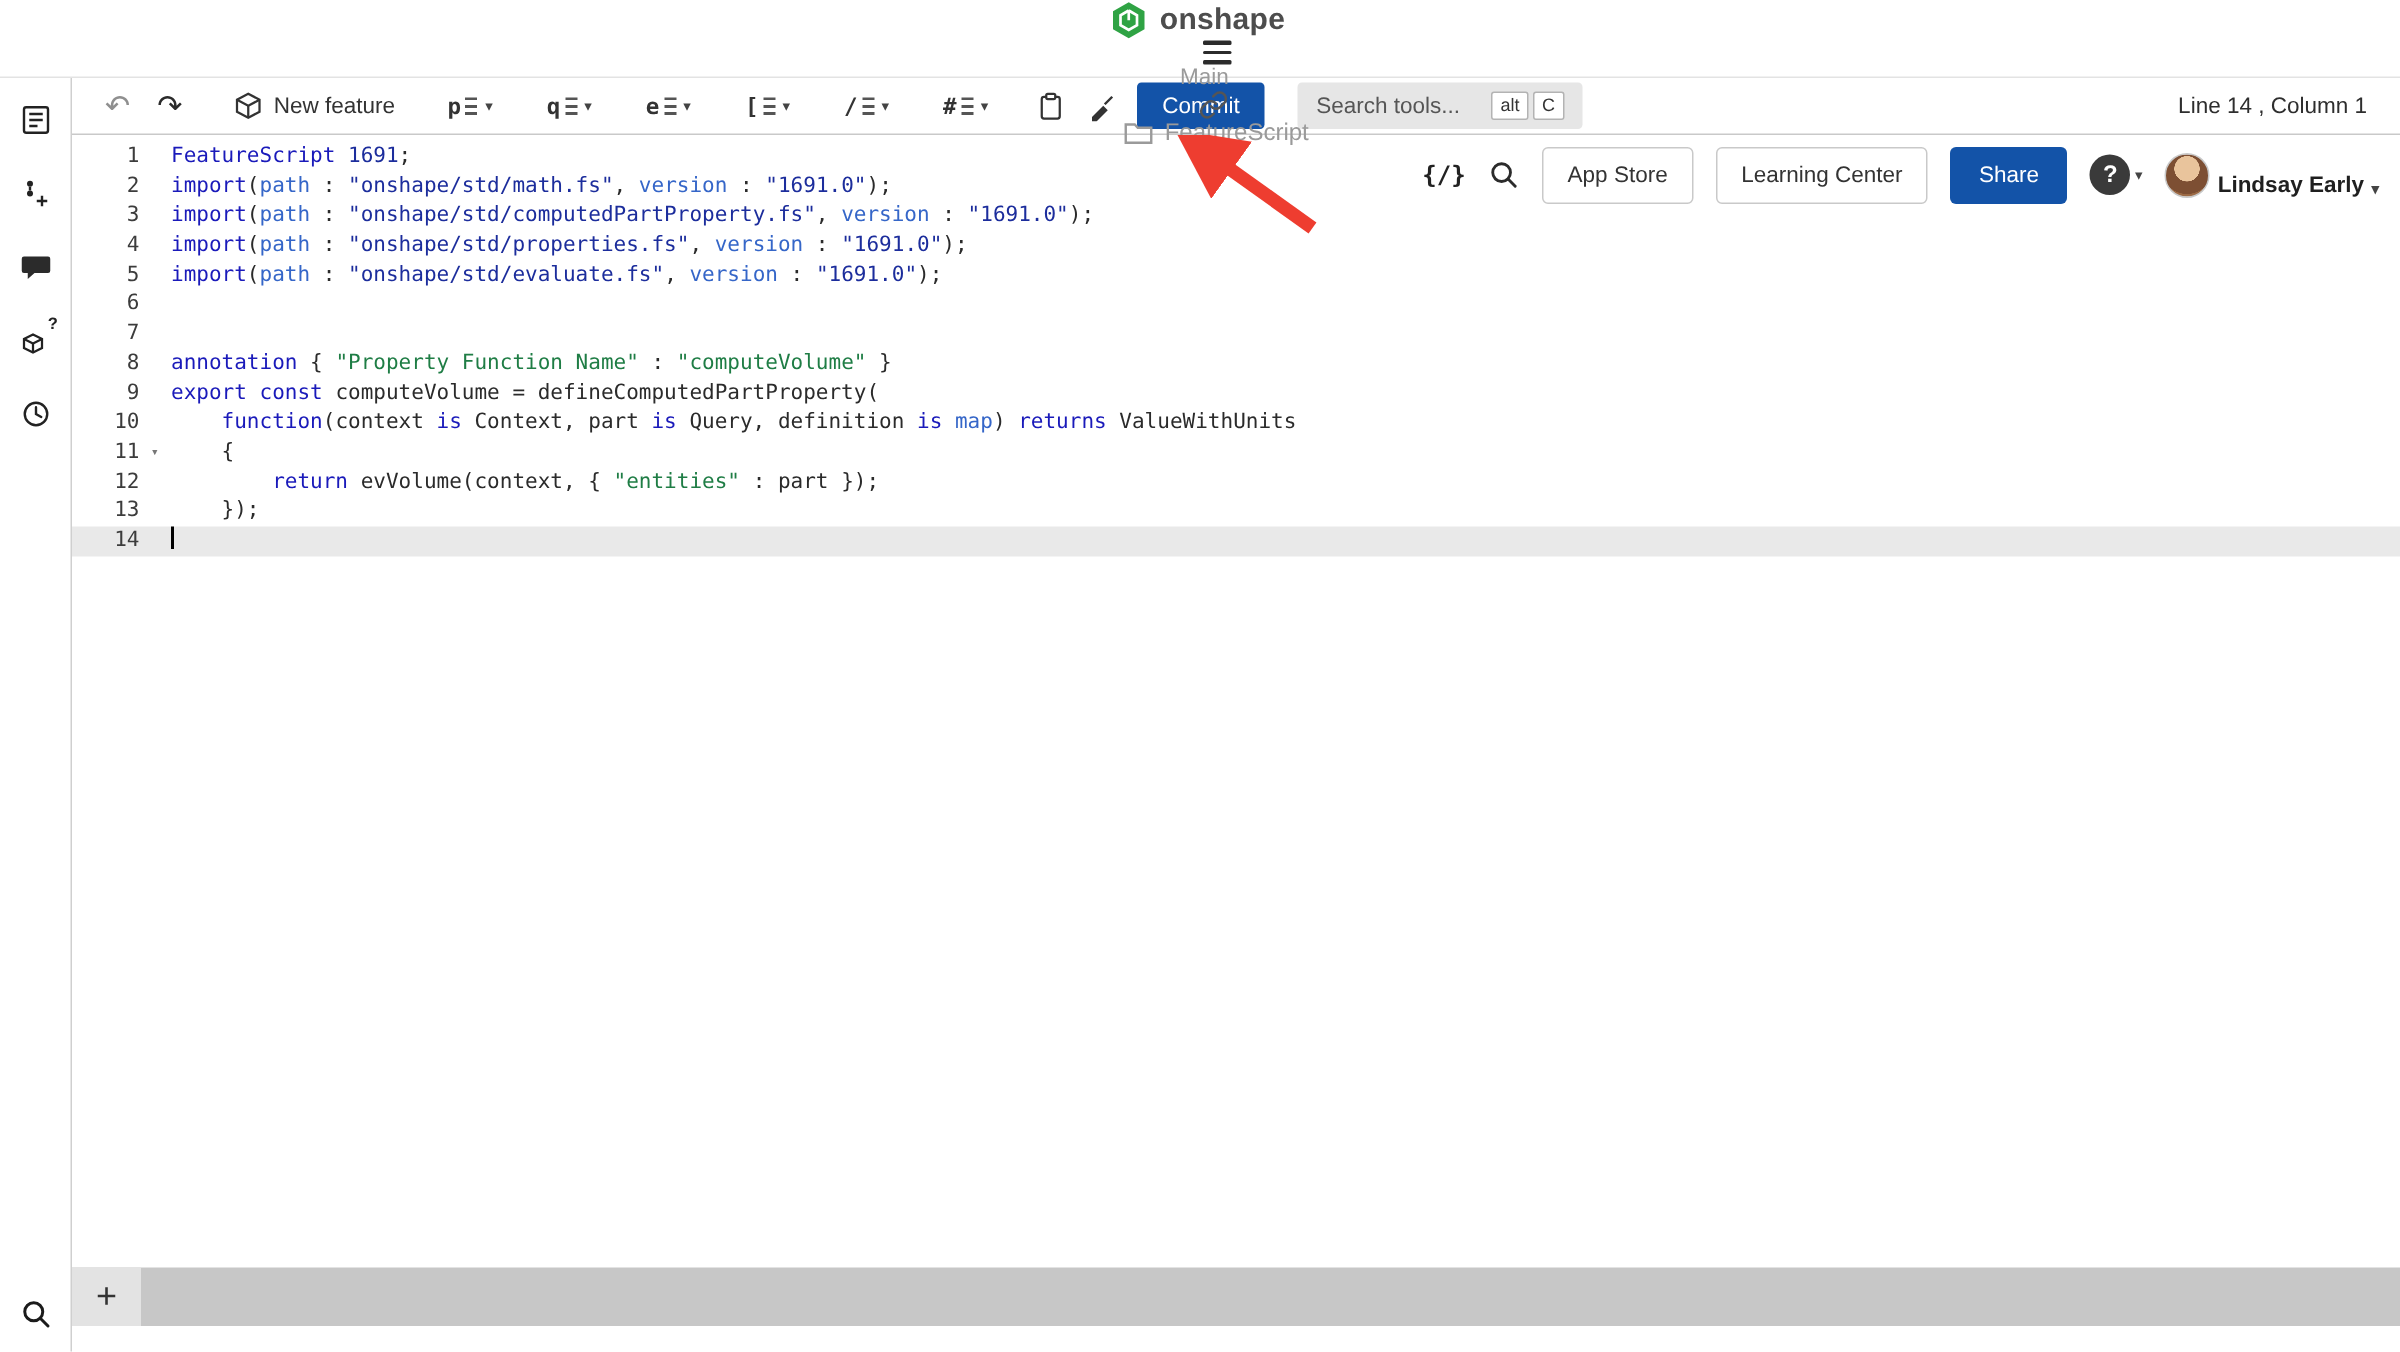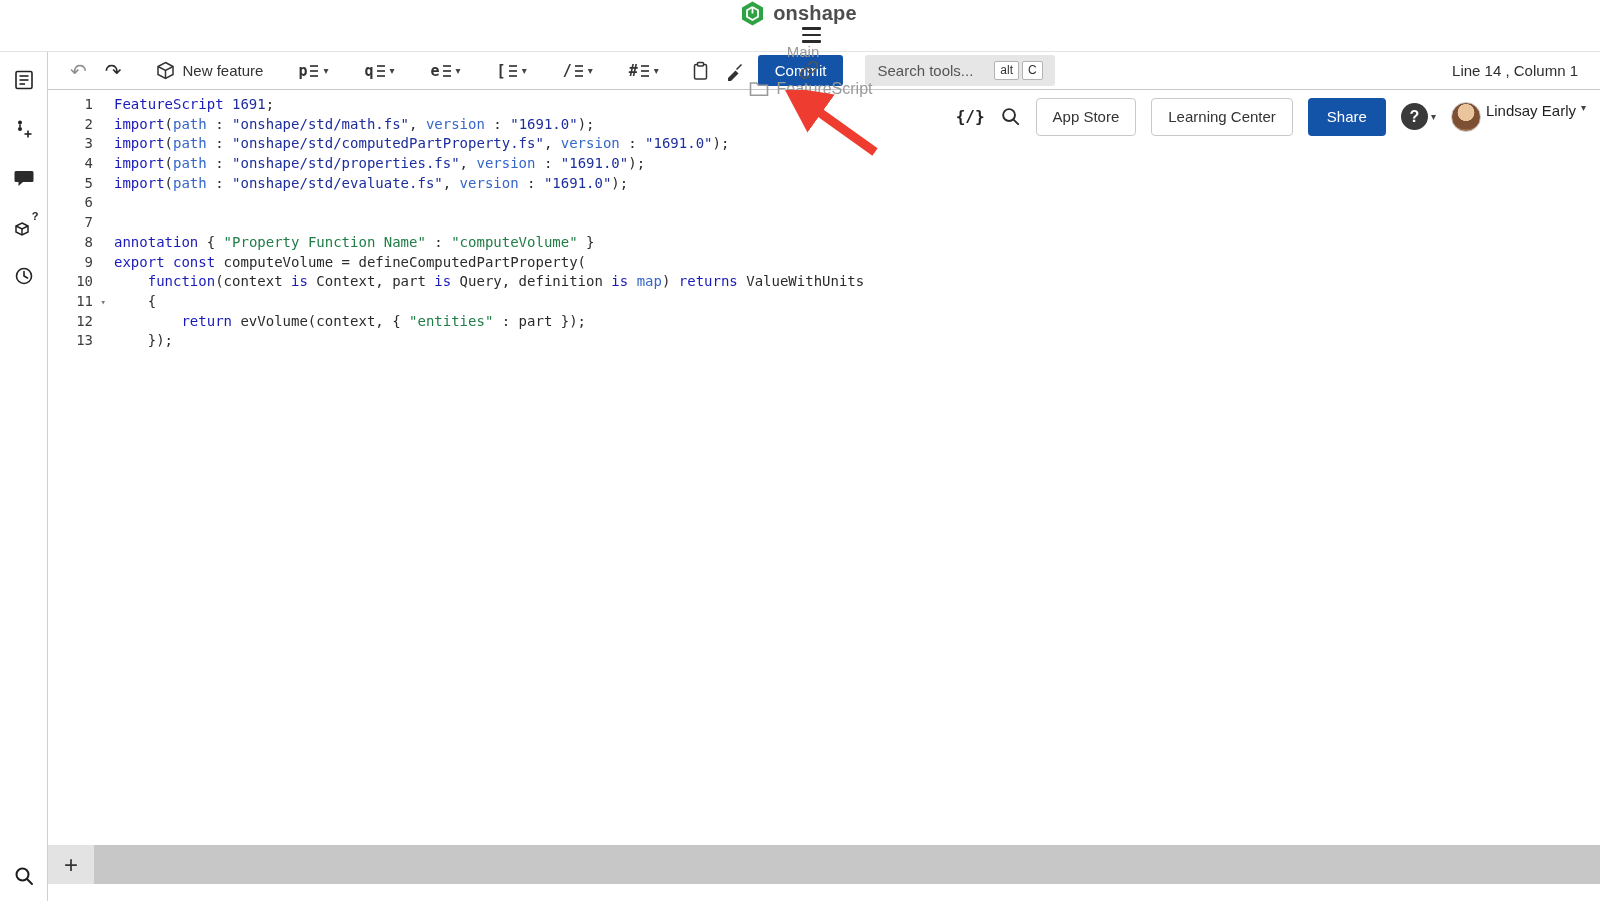--- a/index.html
+++ b/index.html
@@ -34,21 +34,21 @@
     height:38px; display:flex; align-items:center; font-size:15px; font-weight:500; cursor:pointer;
   }
   .help-wrap { display:flex; align-items:center; gap:3px; cursor:pointer; }
   .help-circle { width:27px; height:27px; border-radius:50%; background:#3a3a3a; color:#fff;
     display:flex; align-items:center; justify-content:center; font-size:16px; font-weight:700; }
   .caret-glyph { font-size:10px; color:#444; }
   .avatar {
     width:30px; height:30px; border-radius:50%; border:1px solid #c9c9c9; cursor:pointer;
     background: radial-gradient(circle at 50% 34%, #e9c49c 0 36%, #7d4f33 37% 72%, #9c6a45 73% 100%);
   }
-  .user-wrap { display:flex; align-items:flex-start; gap:5px; cursor:pointer; }
+  .user-wrap { display:flex; align-items:flex-end; gap:5px; cursor:pointer;font-weight:bold; }
   .user-name { font-size:15px; color:#1f1f1f; }
 
   
   .toolbar {
     position:absolute; top:52px; left:48px; right:0; height:38px; background:#fff;
     display:flex; align-items:center; padding:0 14px 0 16px;
     border-bottom:1px solid #c9c9c9; z-index:4;
   }
   .icon-btn { background:none; border:none; font-size:20px; line-height:1; cursor:pointer; padding:2px 6px; }
   .undo { color:#8f8f8f; }
@@ -298,20 +298,21 @@
       <div class="code-row"><div class="gutter-cell">4</div><div class="code-cell"><span class="tk-kw">import</span><span class="tk-pl">(</span><span class="tk-prop">path</span><span class="tk-pl"> : </span><span class="tk-str">"onshape/std/properties.fs"</span><span class="tk-pl">, </span><span class="tk-prop">version</span><span class="tk-pl"> : </span><span class="tk-str">"1691.0"</span><span class="tk-pl">);</span></div></div>
       <div class="code-row"><div class="gutter-cell">5</div><div class="code-cell"><span class="tk-kw">import</span><span class="tk-pl">(</span><span class="tk-prop">path</span><span class="tk-pl"> : </span><span class="tk-str">"onshape/std/evaluate.fs"</span><span class="tk-pl">, </span><span class="tk-prop">version</span><span class="tk-pl"> : </span><span class="tk-str">"1691.0"</span><span class="tk-pl">);</span></div></div>
       <div class="code-row"><div class="gutter-cell">6</div><div class="code-cell"></div></div>
       <div class="code-row"><div class="gutter-cell">7</div><div class="code-cell"></div></div>
       <div class="code-row"><div class="gutter-cell">8</div><div class="code-cell"><span class="tk-kw">annotation</span><span class="tk-pl"> { </span><span class="tk-strg">"Property Function Name"</span><span class="tk-pl"> : </span><span class="tk-strg">"computeVolume"</span><span class="tk-pl"> }</span></div></div>
       <div class="code-row"><div class="gutter-cell">9</div><div class="code-cell"><span class="tk-kw">export</span><span class="tk-pl"> </span><span class="tk-kw">const</span><span class="tk-pl"> computeVolume = defineComputedPartProperty(</span></div></div>
       <div class="code-row"><div class="gutter-cell">10</div><div class="code-cell"><span class="tk-pl">    </span><span class="tk-kw">function</span><span class="tk-pl">(context </span><span class="tk-kw">is</span><span class="tk-pl"> Context, part </span><span class="tk-kw">is</span><span class="tk-pl"> Query, definition </span><span class="tk-kw">is</span><span class="tk-pl"> </span><span class="tk-prop">map</span><span class="tk-pl">) </span><span class="tk-kw">returns</span><span class="tk-pl"> ValueWithUnits</span></div></div>
       <div class="code-row"><div class="gutter-cell">11<span class="fold">▾</span></div><div class="code-cell"><span class="tk-pl">    {</span></div></div>
       <div class="code-row"><div class="gutter-cell">12</div><div class="code-cell"><span class="tk-pl">        </span><span class="tk-kw">return</span><span class="tk-pl"> evVolume(context, { </span><span class="tk-strg">"entities"</span><span class="tk-pl"> : part });</span></div></div>
       <div class="code-row"><div class="gutter-cell">13</div><div class="code-cell"><span class="tk-pl">    });</span></div></div>
+      <div class="code-row active"><div class="gutter-cell">14</div><div class="code-cell"><span class="cursor"></span></div></div>
     </div>
 </div>
 
 <div class="tabbar" style="--accent:#1353a8">
   <button class="add-tab">+</button>
 </div>
 <div class="bottom-strip"></div>
 
 <div class="annot-arrow">
   <svg width="100" height="72" viewBox="0 0 100 72">

